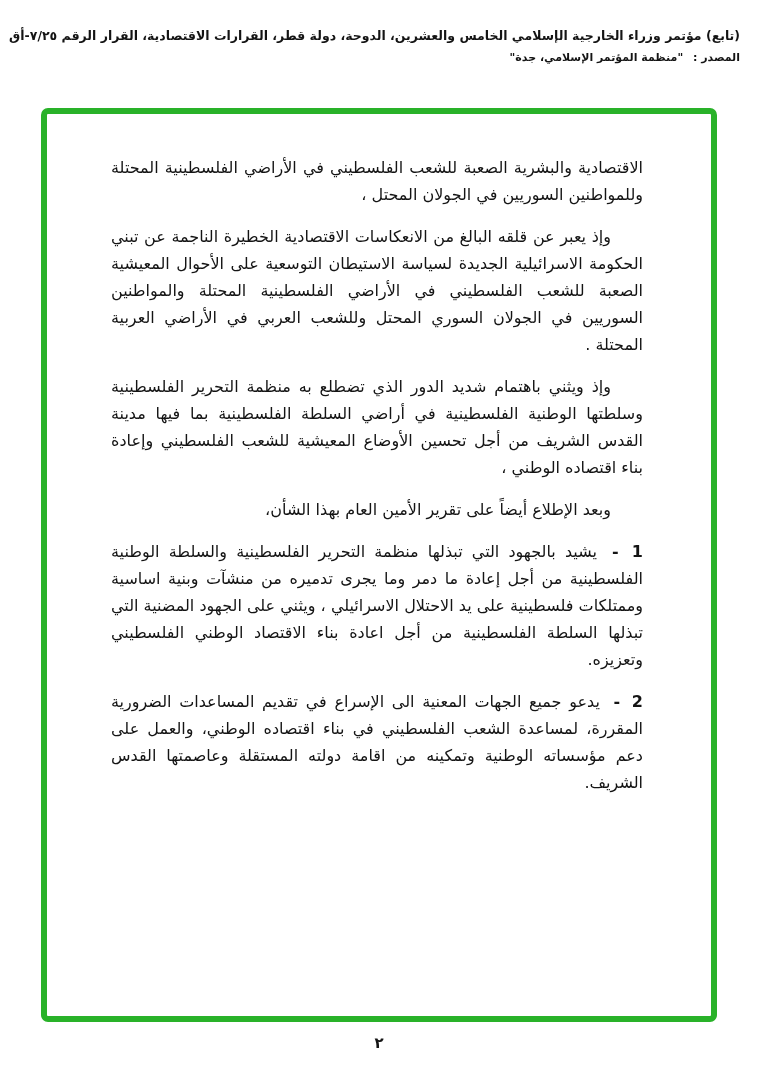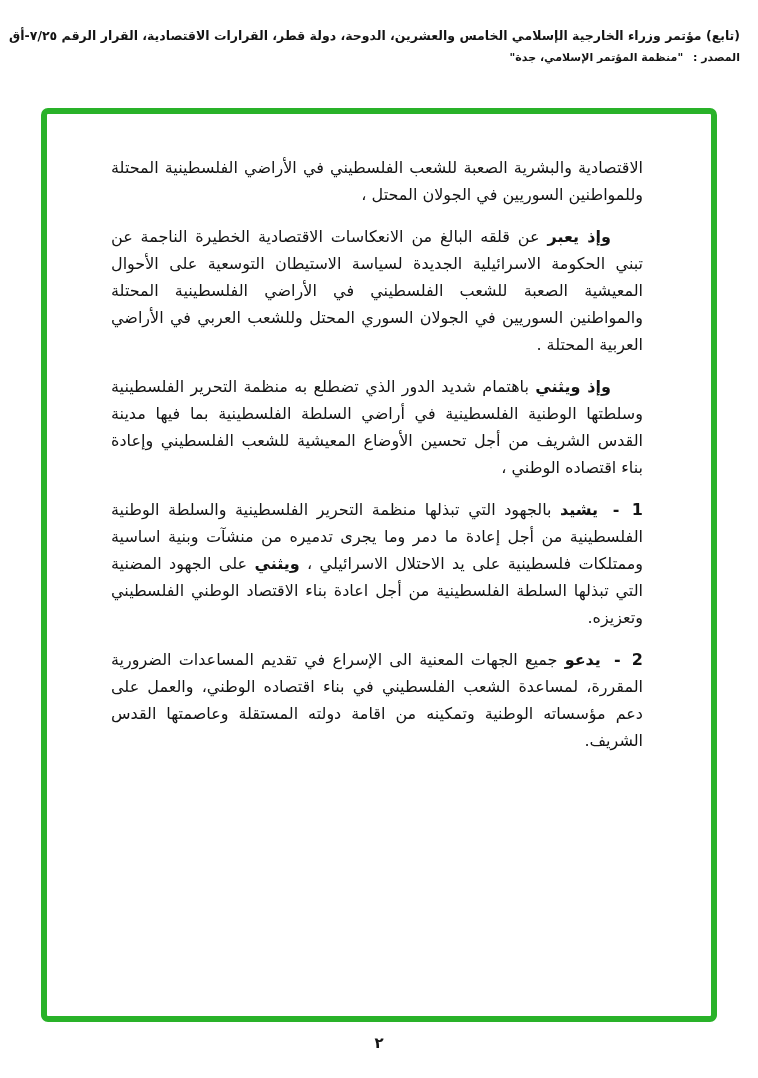--- a/index.html
+++ b/index.html
@@ -56,21 +56,21 @@
   }
   .para {
     margin: 0 0 15px 0;
     font-size: 16px;
     line-height: 27px;
     text-align: justify;
     direction: rtl;
   }
   .para.indent { text-indent: 32px; }
   .para:last-child { margin-bottom: 0; }
-  strong.lead { font-weight: bold; }
+  strong.lead { font-weight: normal; }
   .item .num {
     font-weight: bold;
     padding-left: 4px;
   }
   .item .dash {
     font-weight: bold;
     padding-left: 6px;
   }
   .page-number {
     position: absolute;
@@ -105,20 +105,24 @@
     </p>
 
     <p class="para indent">
       <strong class="lead">وإذ ويثني</strong>
       <span>باهتمام شديد الدور الذي تضطلع به منظمة التحرير الفلسطينية وسلطتها الوطنية الفلسطينية في أراضي السلطة الفلسطينية بما فيها مدينة القدس الشريف من أجل تحسين الأوضاع المعيشية للشعب الفلسطيني وإعادة بناء اقتصاده الوطني ،</span>
     </p>
 
 
 
 
+    <p class="para indent">
+      <strong class="lead">وبعد الإطلاع أيضاً</strong>
+      <span>على تقرير الأمين العام بهذا الشأن،</span>
+    </p>
 
     <p class="para item">
       <span class="num">1</span>
       <span class="dash">-</span>
       <strong class="lead">يشيد</strong>
       <span>بالجهود التي تبذلها منظمة التحرير الفلسطينية والسلطة الوطنية الفلسطينية من أجل إعادة ما دمر وما يجرى تدميره من منشآت وبنية اساسية وممتلكات فلسطينية على يد الاحتلال الاسرائيلي ،</span>
       <strong class="lead">ويثني</strong>
       <span>على الجهود المضنية التي تبذلها السلطة الفلسطينية من أجل اعادة بناء الاقتصاد الوطني الفلسطيني وتعزيزه.</span>
     </p>
 

